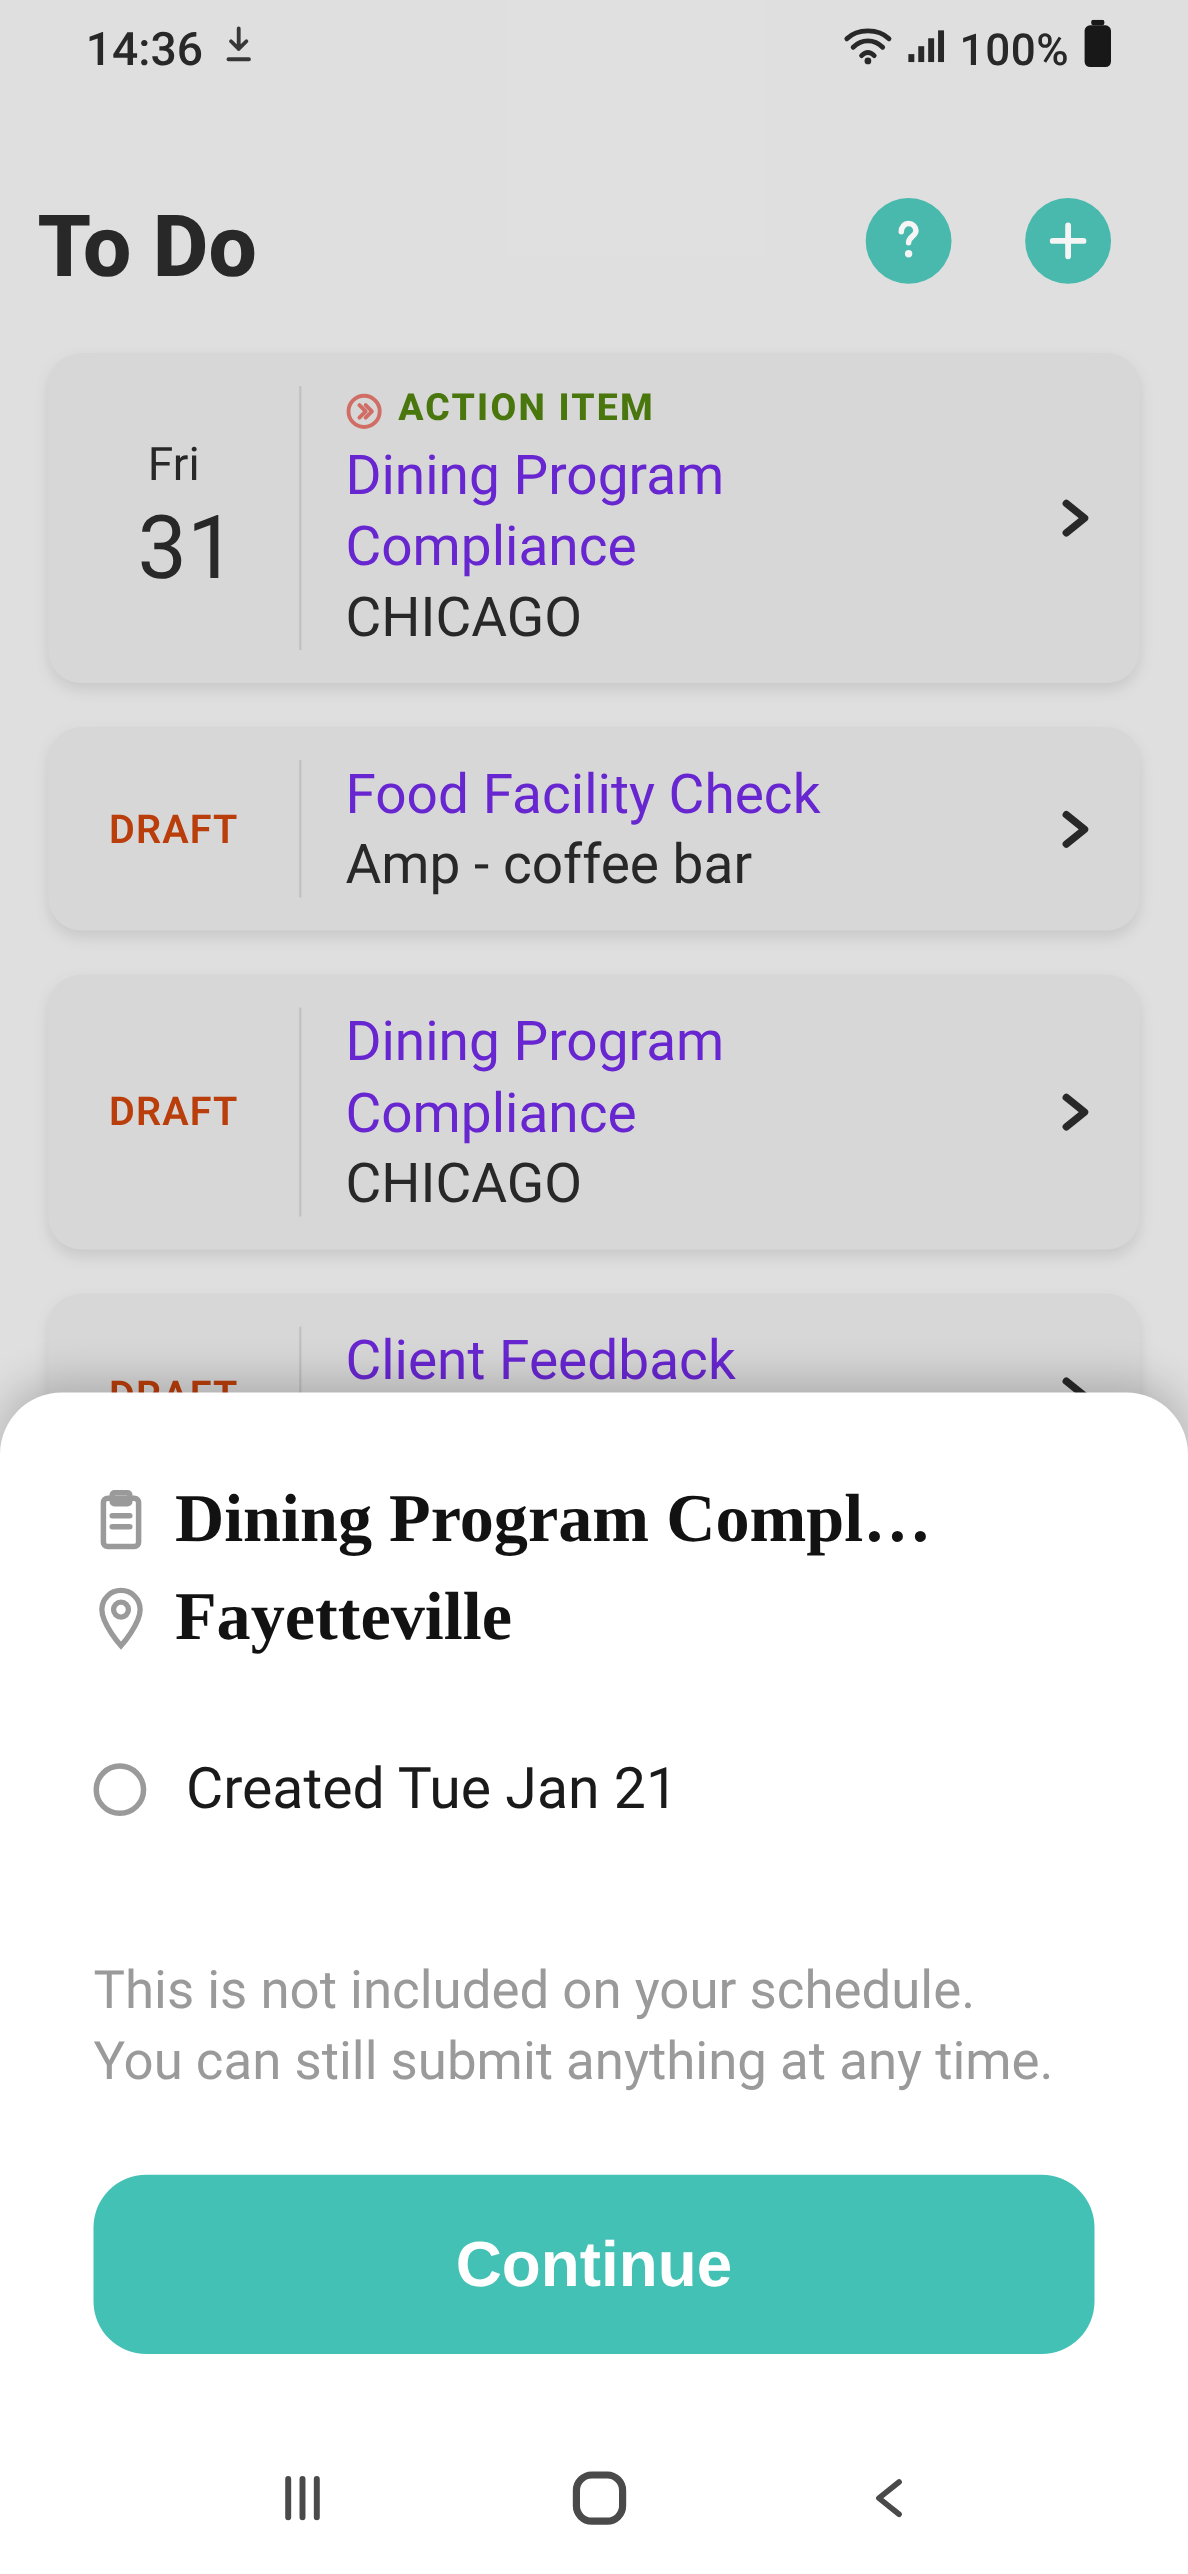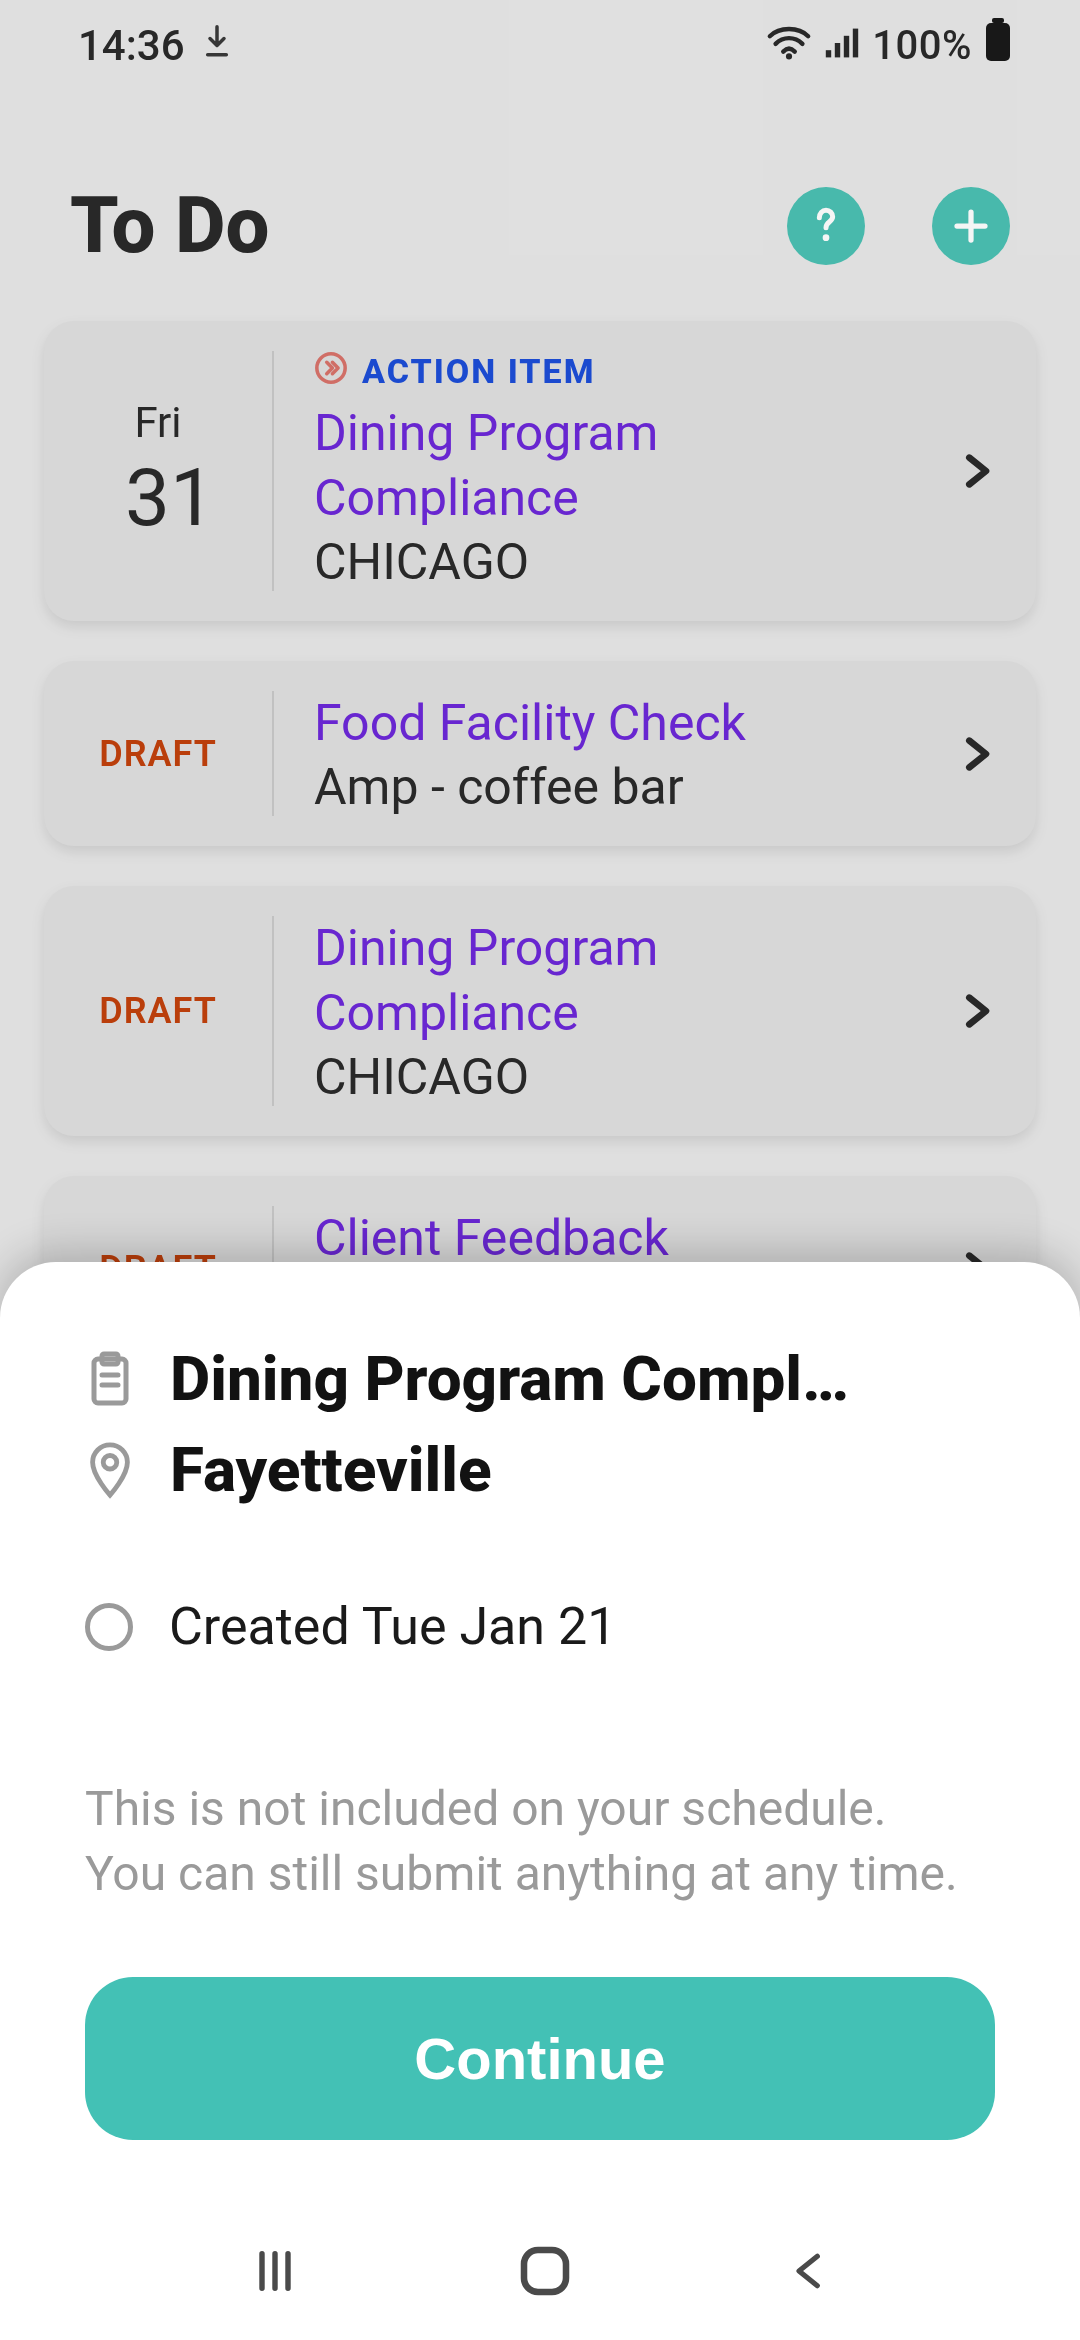--- a/index.html
+++ b/index.html
@@ -30,22 +30,22 @@
     font-weight: 500;
     color: #2a2a2a;
   }
   .status-left { display: flex; align-items: center; gap: 18px; }
   .status-right { display: flex; align-items: center; gap: 12px; }
   .status-right .pct { font-size: 40px; letter-spacing: 0.5px; }
 
   
   .header {
     display: flex;
-    align-items: center;
-    padding: 90px 70px 50px 70px;
+    align-items: flex-start;
+    padding: 90px 70px 50px 34px;
     gap: 27px;
   }
   .header-title {
     font-size: 78px;
     font-weight: 800;
     color: #2a2a2a;
     flex: 1;
   }
   .circle-btn {
     width: 78px; height: 78px;
@@ -78,35 +78,35 @@
   }
   .card-left.draft {
     font-size: 36px;
     font-weight: 600;
     color: #c2410c;
     letter-spacing: 1px;
   }
   .card-left .dow { font-size: 42px; color: #2a2a2a; }
   .card-left .dnum { font-size: 80px; font-weight: 400; color: #2a2a2a; margin-top: 4px; margin-left: 24px; }
   .card-body { flex: 1; padding: 0 24px 0 40px; }
-  .action-line { display: flex; align-items: flex-start; gap: 14px; color: #1d4ed8; font-weight: 800; font-size: 34px; letter-spacing: 2px; margin-bottom: 10px; }
+  .action-line { display: flex; align-items: flex-end; gap: 14px; color: #4d7c0f; font-weight: 800; font-size: 34px; letter-spacing: 2px; margin-bottom: 10px; }
   .card-title { font-size: 50px; color: #6d28d9; line-height: 1.3; }
   .card-sub { font-size: 50px; color: #2a2a2a; margin-top: 2px; }
   .card-chevron { width: 60px; display:flex; align-items:center; justify-content:center; }
 
   
   .sheet {
     position: absolute;
     left: 0; right: 0; bottom: 0;
     background: #ffffff;
     border-radius: 56px 56px 0 0;
     padding: 80px 85px 200px 85px;
     box-shadow: 0 -10px 40px rgba(0,0,0,0.2);
   }
-  .sheet-row { display: flex; align-items: center; gap: 35px; margin-bottom: 18px; }
+  .sheet-row { display: flex; align-items: center; gap: 24px; margin-bottom: 18px; font-family: Liberation Serif, serif; }
   .sheet-row .icon-slot { width: 50px; display:flex; justify-content:center; }
   .sheet-title { font-size: 62px; font-weight: 800; color: #121212; white-space: nowrap; overflow: hidden; text-overflow: ellipsis; max-width: 820px;}
   .sheet-sub { font-size: 62px; font-weight: 800; color: #121212; }
   .sheet-created-row { display:flex; align-items:center; gap: 36px; margin-top: 90px; }
   .radio-ring { width: 48px; height: 48px; border: 5px solid #9a9a9a; border-radius: 50%; flex-shrink:0; }
   .sheet-created { font-size: 52px; color: #1a1a1a; }
   .sheet-note { margin-top: 120px; font-size: 48px; color: #9a9a9a; line-height: 1.35; }
   .continue-btn {
     margin-top: 70px;
     width: 100%;

